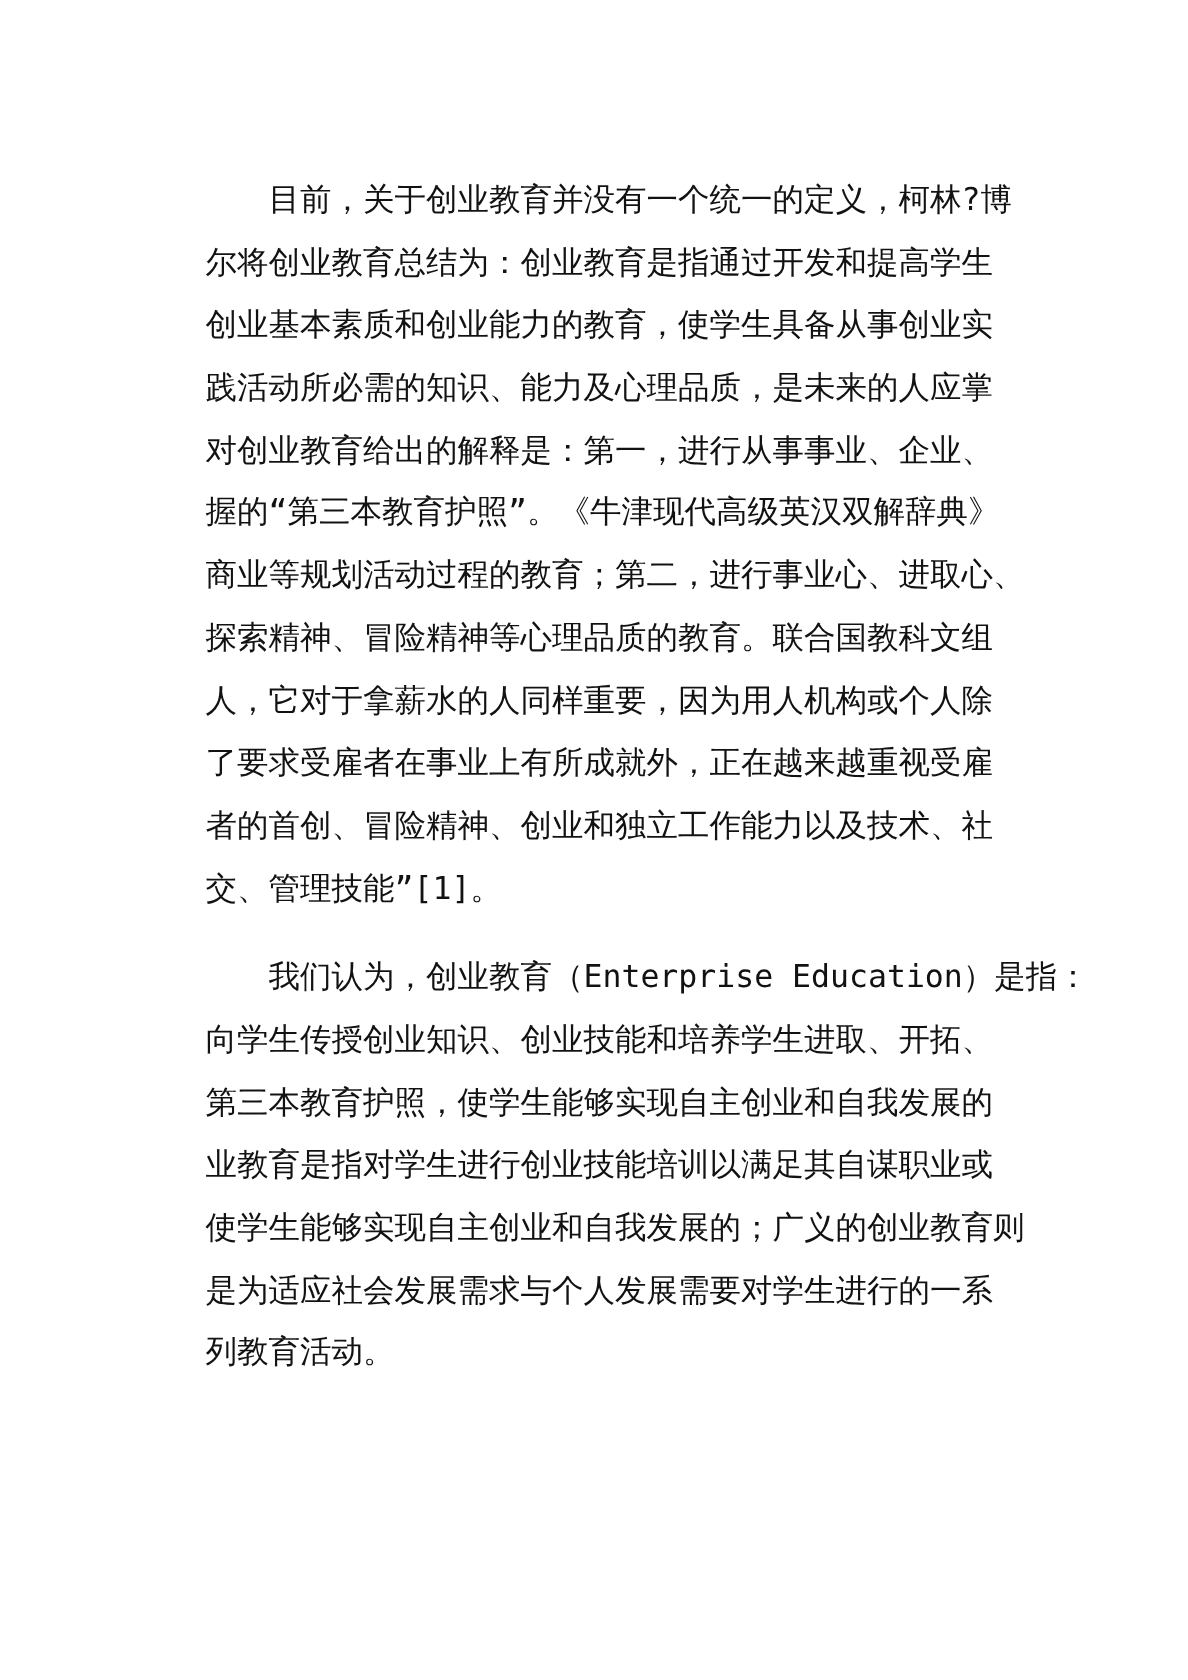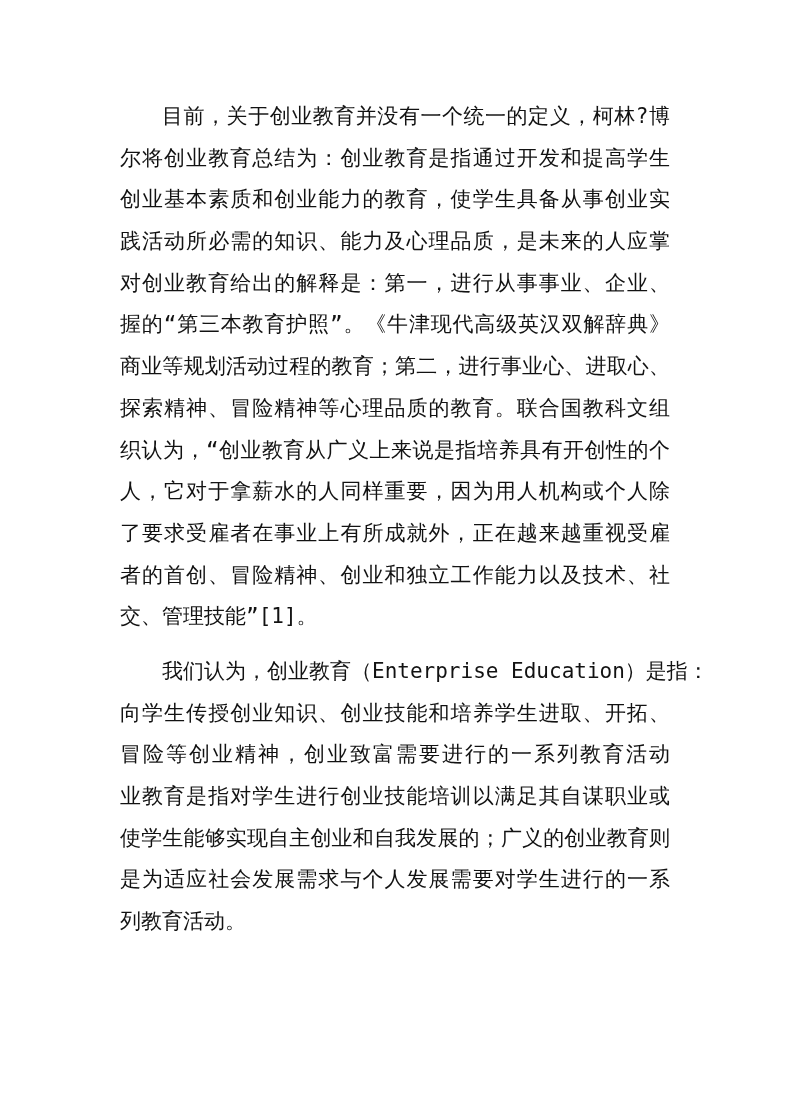--- a/index.html
+++ b/index.html
@@ -16,21 +16,21 @@
     font-family: "DejaVu Sans Mono", "Liberation Serif", monospace;
     color: #121212;
   }
   .content {
     position: absolute;
     left: 119px;
     top: 95px;
     width: 552px;
   }
   .paragraph {
-    margin: 1px;
+    margin: 18px;
   }
   .paragraph + .paragraph {
     margin-top: 13px;
   }
   .line {
     height: 41.7px;
     line-height: 41.7px;
     font-size: 21px;
     white-space: nowrap;
     text-align: justify;
@@ -52,29 +52,28 @@
   <div class="content">
     <div class="paragraph">
         <div class="line first">目前，关于创业教育并没有一个统一的定义，柯林?博</div>
         <div class="line">尔将创业教育总结为：创业教育是指通过开发和提高学生</div>
         <div class="line">创业基本素质和创业能力的教育，使学生具备从事创业实</div>
         <div class="line">践活动所必需的知识、能力及心理品质，是未来的人应掌</div>
         <div class="line">对创业教育给出的解释是：第一，进行从事事业、企业、</div>
         <div class="line">握的“第三本教育护照”。《牛津现代高级英汉双解辞典》</div>
         <div class="line">商业等规划活动过程的教育；第二，进行事业心、进取心、</div>
         <div class="line">探索精神、冒险精神等心理品质的教育。联合国教科文组</div>
-        <div class="line">织认为，“创业教育从广义上来说是指培养具有开创性的个</div>
         <div class="line">人，它对于拿薪水的人同样重要，因为用人机构或个人除</div>
         <div class="line">了要求受雇者在事业上有所成就外，正在越来越重视受雇</div>
         <div class="line">者的首创、冒险精神、创业和独立工作能力以及技术、社</div>
         <div class="line last">交、管理技能”[1]。</div>
       </div>
     <div class="paragraph">
         <div class="line first">我们认为，创业教育（Enterprise Education）是指：</div>
         <div class="line">向学生传授创业知识、创业技能和培养学生进取、开拓、</div>
-        <div class="line">冒险等创业精神，创业致富需要进行的一系列教育活动</div>
+        <div class="line">第三本教育护照，使学生能够实现自主创业和自我发展的</div>
         <div class="line">业教育是指对学生进行创业技能培训以满足其自谋职业或</div>
         <div class="line">使学生能够实现自主创业和自我发展的；广义的创业教育则</div>
         <div class="line">是为适应社会发展需求与个人发展需要对学生进行的一系</div>
         <div class="line last">列教育活动。</div>
       </div>
   </div>
 </div>
 
 </body></html>

